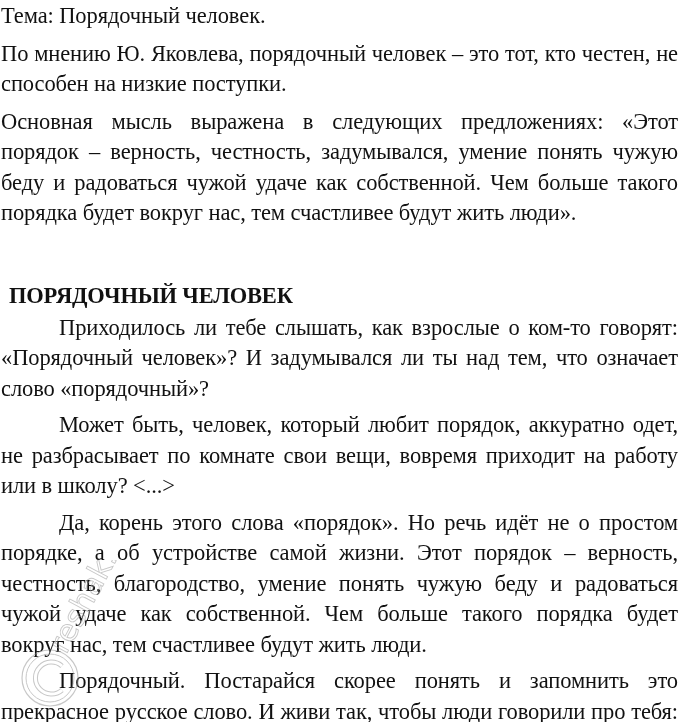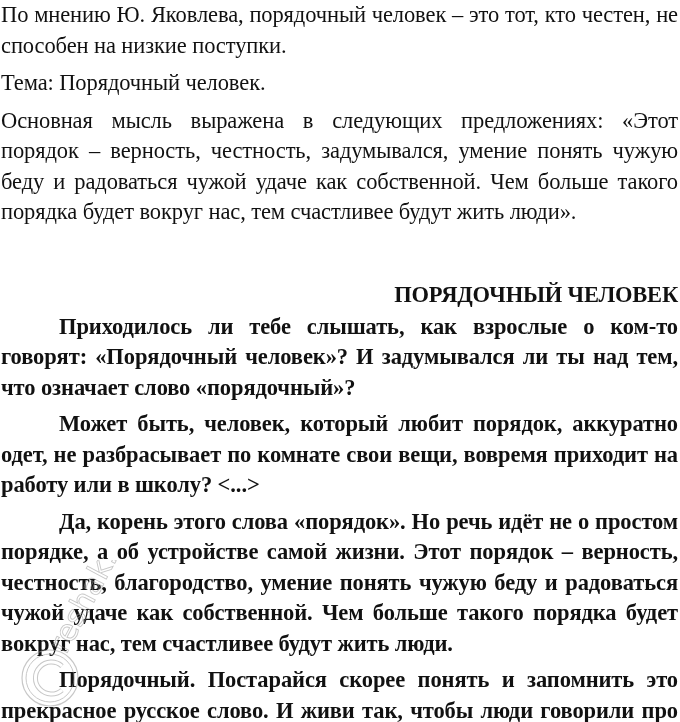--- a/index.html
+++ b/index.html
@@ -28,49 +28,49 @@
       text-align: justify;
       letter-spacing: -0.1px;
     }
     .p.summary {
       margin-bottom: 7px;
     }
     .p.topic { margin-top: 1px; }
     .p.indent {
       text-indent: 58px;
       margin-bottom: 6px;
-      font-weight: bold;
     }
     .title {
       font-size: 22.5px;
       line-height: 30px;
-      text-align: right;
+      text-align: left;
       margin: 0;
       padding-top: 45px;
       padding-bottom: 2px;
       letter-spacing: -0.2px;
+      padding-left: 8px;
     }
     .watermark {
       position: absolute;
       left: 18px;
       top: 560px;
       width: 110px;
       height: 160px;
       pointer-events: none;
       opacity: 0.55;
     }
     .watermark svg { width: 100%; height: 100%; }
   </style>
 </head>
 <body>
 
 <div class="page">
   <section>
+    <p class="p summary topic">Тема: Порядочный человек.</p>
     <p class="p summary">По мнению Ю. Яковлева, порядочный человек – это тот, кто честен, не способен на низкие поступки.</p>
-    <p class="p summary topic">Тема: Порядочный человек.</p>
     <p class="p summary">Основная мысль выражена в следующих предложениях: «Этот порядок – верность, честность, задумывался, умение понять чужую беду и радоваться чужой удаче как собственной. Чем больше такого порядка будет вокруг нас, тем счастливее будут жить люди».</p>
   </section>
 
   <section>
     <h2 class="title">ПОРЯДОЧНЫЙ ЧЕЛОВЕК</h2>
     <p class="p indent">Приходилось ли тебе слышать, как взрослые о ком-то говорят: «Порядочный человек»? И задумывался ли ты над тем, что означает слово «порядочный»?</p>
     <p class="p indent">Может быть, человек, который любит порядок, аккуратно одет, не разбрасывает по комнате свои вещи, вовремя приходит на работу или в школу? &lt;...&gt;</p>
     <p class="p indent">Да, корень этого слова «порядок». Но речь идёт не о простом порядке, а об устройстве самой жизни. Этот порядок – верность, честность, благородство, умение понять чужую беду и радоваться чужой удаче как собственной. Чем больше такого порядка будет вокруг нас, тем счастливее будут жить люди.</p>
     <p class="p indent">Порядочный. Постарайся скорее понять и запомнить это прекрасное русское слово. И живи так, чтобы люди говорили про тебя: «Это порядочный человек».</p>
   </section>

